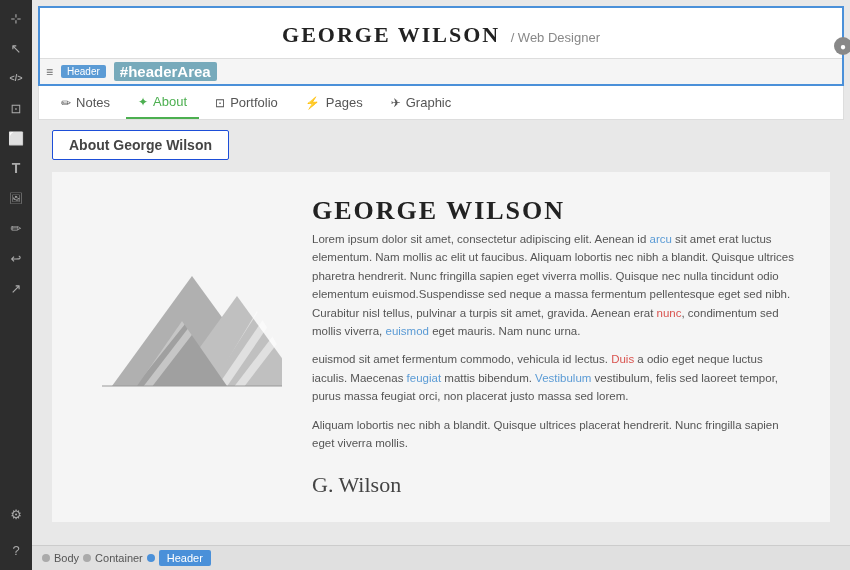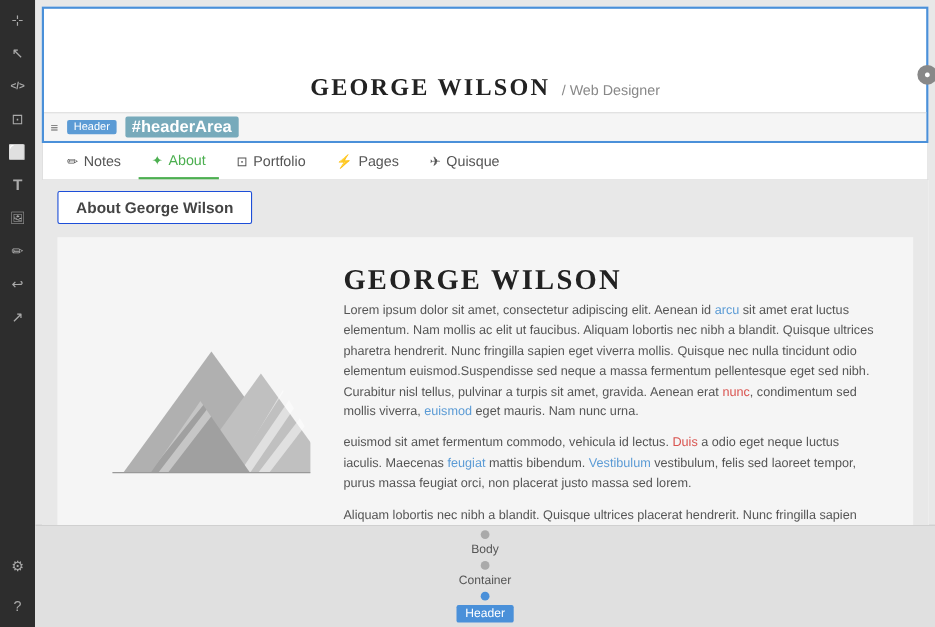--- a/index.html
+++ b/index.html
@@ -41,21 +41,20 @@
     .header-section {
       border: 2px solid #4a90d9;
       background: white;
       margin: 6px 6px 0 6px;
       position: relative;
     }
 
     .site-header {
       text-align: center;
       padding: 14px 0 10px 0;
-      margin-top: 44px;
     }
     .site-title {
       font-size: 22px;
       font-weight: bold;
       letter-spacing: 2px;
       color: #222;
       font-family: Georgia, serif;
     }
     .site-subtitle {
       font-size: 13px;
@@ -201,21 +200,20 @@
     .status-bar {
       background: #e0e0e0;
       border-top: 1px solid #ccc;
       padding: 4px 10px;
       font-size: 11px;
       color: #555;
       display: flex;
       align-items: center;
       gap: 4px;
       flex-shrink: 0;
-      flex-direction: column;
     }
     .status-item {
       display: flex;
       align-items: center;
       gap: 4px;
       cursor: pointer;
     }
     .status-item.active-breadcrumb {
       background: #4a90d9;
       color: white;
@@ -296,21 +294,21 @@
     <a class="nav-item">
       <span class="nav-icon">⊡</span>
       <span>Portfolio</span>
     </a>
     <a class="nav-item">
       <span class="nav-icon">⚡</span>
       <span>Pages</span>
     </a>
     <a class="nav-item">
       <span class="nav-icon">✈</span>
-      <span>Quisque</span>
+      <span>Graphic</span>
     </a>
   </div>
 
   <div class="page-content">
 
     <div class="about-label">About George Wilson</div>
 
     <div class="about-card">
 
       <div class="mountain-illustration">

